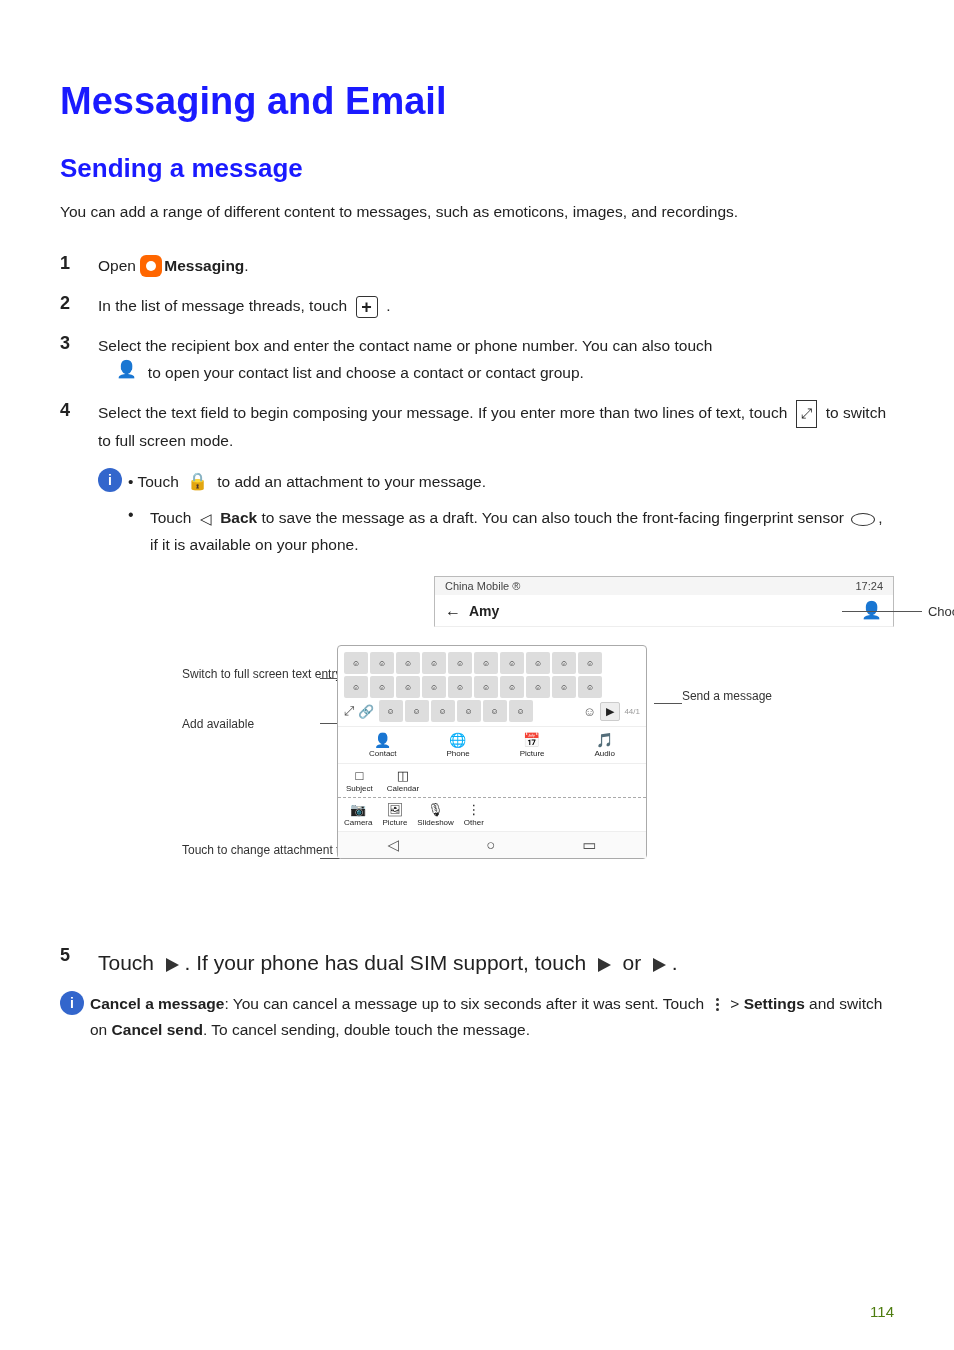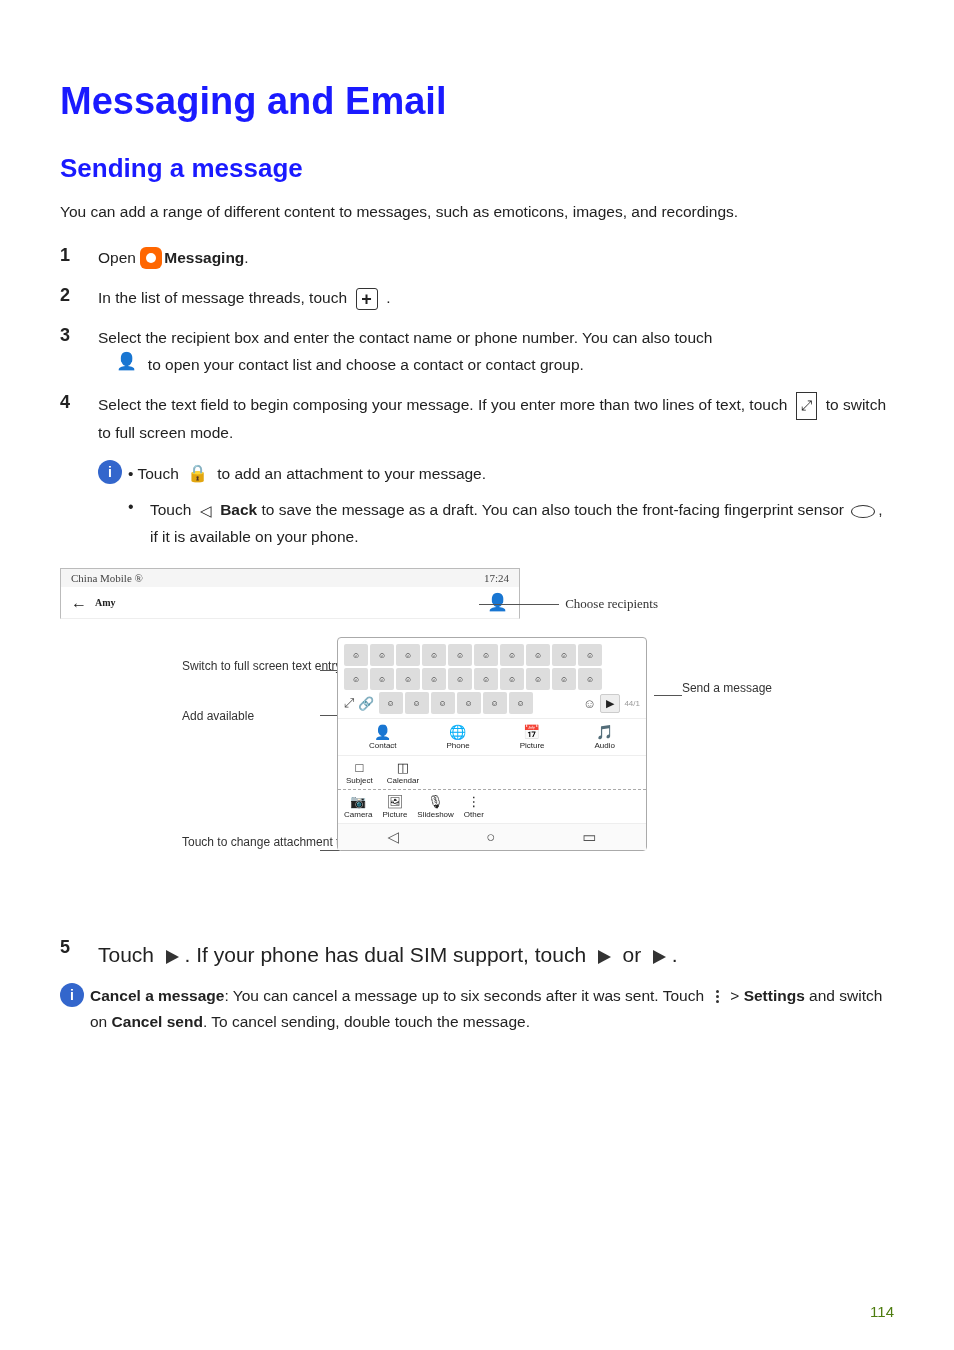--- a/index.html
+++ b/index.html
@@ -23,21 +23,21 @@
     }
     h2.section-title {
       font-size: 26px;
       font-weight: bold;
       color: #1a1aff;
       margin-bottom: 16px;
     }
     .intro-text {
       font-size: 15.5px;
       line-height: 1.6;
-      margin-bottom: 20px;
+      margin-bottom: 28px;
       color: #222;
     }
     .step {
       display: flex;
       align-items: flex-start;
       margin-bottom: 14px;
     }
     .step-num {
       font-size: 18px;
       font-weight: bold;
@@ -261,31 +261,31 @@
   </div>
 
   <div class="bullet-item" style="margin-left:30px;">
     <span class="bullet-dot" style="font-size:16px;">•</span>
     <span class="info-content">
       Touch &nbsp;<span style="font-size:15px;vertical-align:middle;">◁</span>&nbsp; <b>Back</b> to save the message as a draft. You can also touch the front-facing fingerprint sensor <span class="oval-icon"></span>, if it is available on your phone.
     </span>
   </div>
 </div>
 
-<div style="display:flex;justify-content:flex-start;margin:18px 0 6px 0;font-family:Liberation Serif, serif;">
+<div style="display:flex;justify-content:flex-end;margin:18px 0 6px 0;">
   <div style="position:relative;width:460px;">
 
     <div style="display:flex;align-items:center;justify-content:space-between;border:1px solid #bbb;border-bottom:none;background:#f5f5f5;padding:3px 10px;font-size:11px;color:#444;">
       <span>China Mobile ®</span>
       <span>17:24</span>
     </div>
 
     <div style="display:flex;align-items:center;border:1px solid #bbb;border-top:none;border-bottom:1px solid #eee;background:#fff;padding:5px 10px;font-size:13px;">
       <span style="margin-right:8px;font-size:16px;">←</span>
-      <span style="font-size:10px;font-weight:bold;">Amy</span>
+      <span style="font-size:14px;font-weight:bold;">Amy</span>
       <span style="margin-left:auto;font-size:17px;">👤</span>
     </div>
 
     <div style="position:absolute;right:-138px;top:28px;font-size:13px;white-space:nowrap;color:#333;display:flex;align-items:center;gap:6px;">
       <span style="display:inline-block;width:80px;height:1px;background:#555;"></span>
       <span>Choose recipients</span>
     </div>
   </div>
 </div>
 

